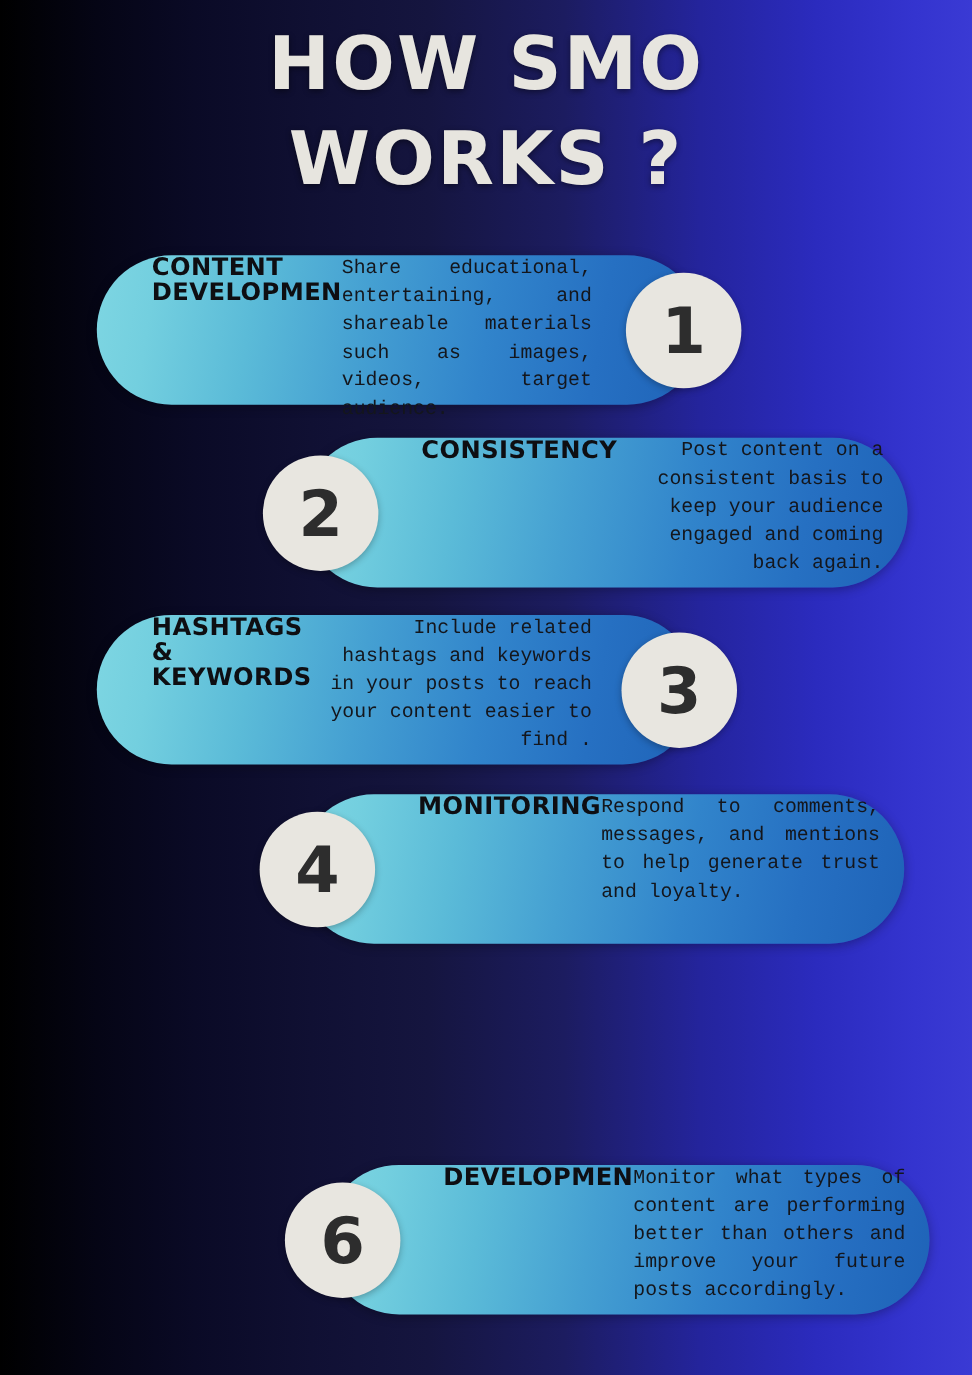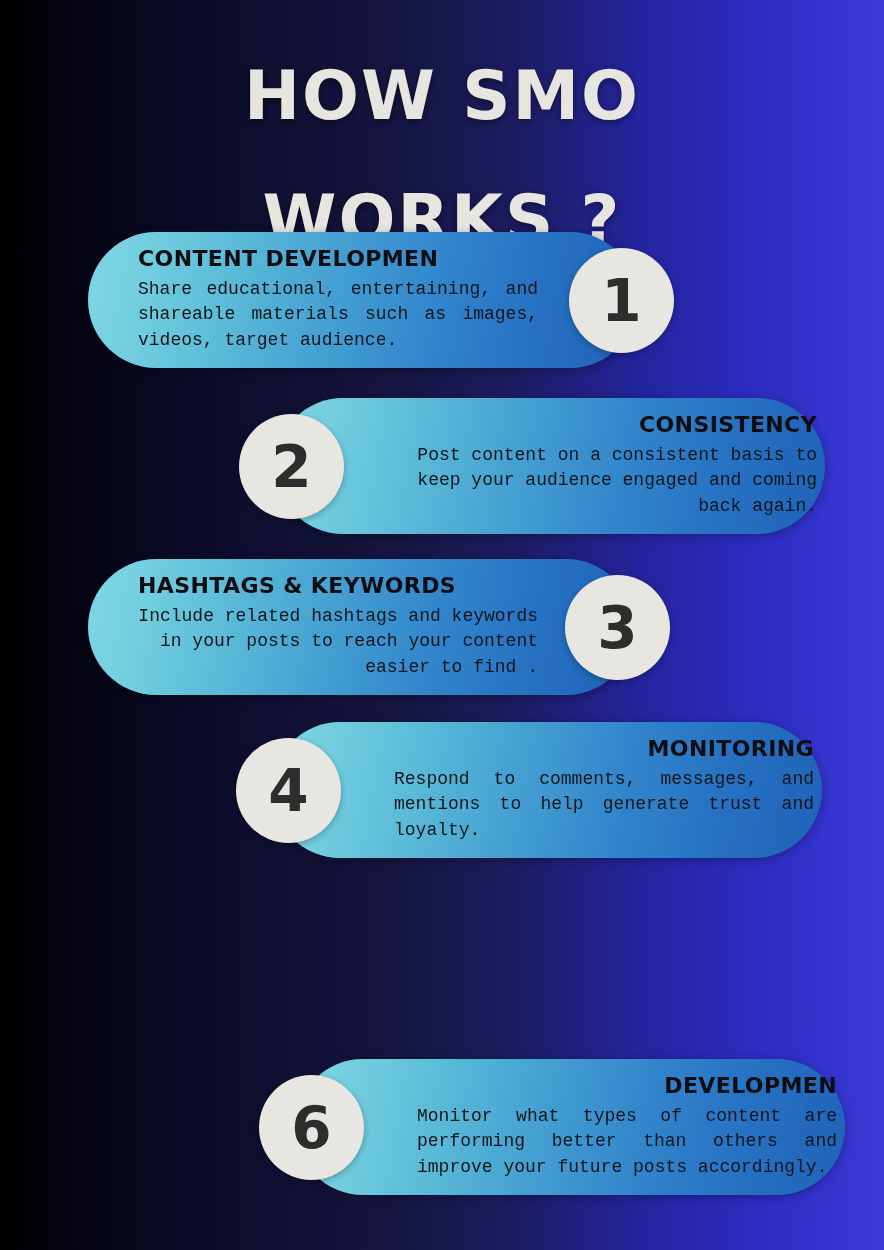--- a/index.html
+++ b/index.html
@@ -42,21 +42,21 @@
     width: 884px;
     text-align: center;
     color: #e7e5df;
     font-family: "DejaVu Sans", sans-serif;
     font-weight: 700;
     font-size: 67px;
     line-height: 1.28;
     letter-spacing: 2px;
     text-shadow: 0 2px 6px rgba(0,0,0,0.45);
   }
-  #title .tline { display: block; margin-top: 38px; }
+  #title .tline { display: block; }
 
   
   .card {
     position: absolute;
     height: 136px;
     border-radius: 68px;
     background: linear-gradient(100deg,
         #7ed6e2 0%,
         #73cfdf 10%,
         #5bbbd8 26%,
@@ -70,25 +70,24 @@
   
   .card.right-num { left: 88px; width: 550px; }
   
   .card.left-num  { right: 39px; width: 550px; }
 
   .card-body {
     position: absolute;
     top: 0;
     height: 136px;
     display: flex;
-    flex-direction: column;
     justify-content: center;
   }
   .right-num .card-body { left: 50px;  width: 400px; }
-  .left-num  .card-body { left: 122px; width: 420px; }
+  .left-num  .card-body { left: 108px; width: 420px; }
 
   .card-title {
     font-family: "DejaVu Sans", sans-serif;
     font-weight: 700;
     font-size: 22px;
     letter-spacing: 0.4px;
     color: #0e0e12;
     margin-bottom: 7px;
     line-height: 1.05;
   }

